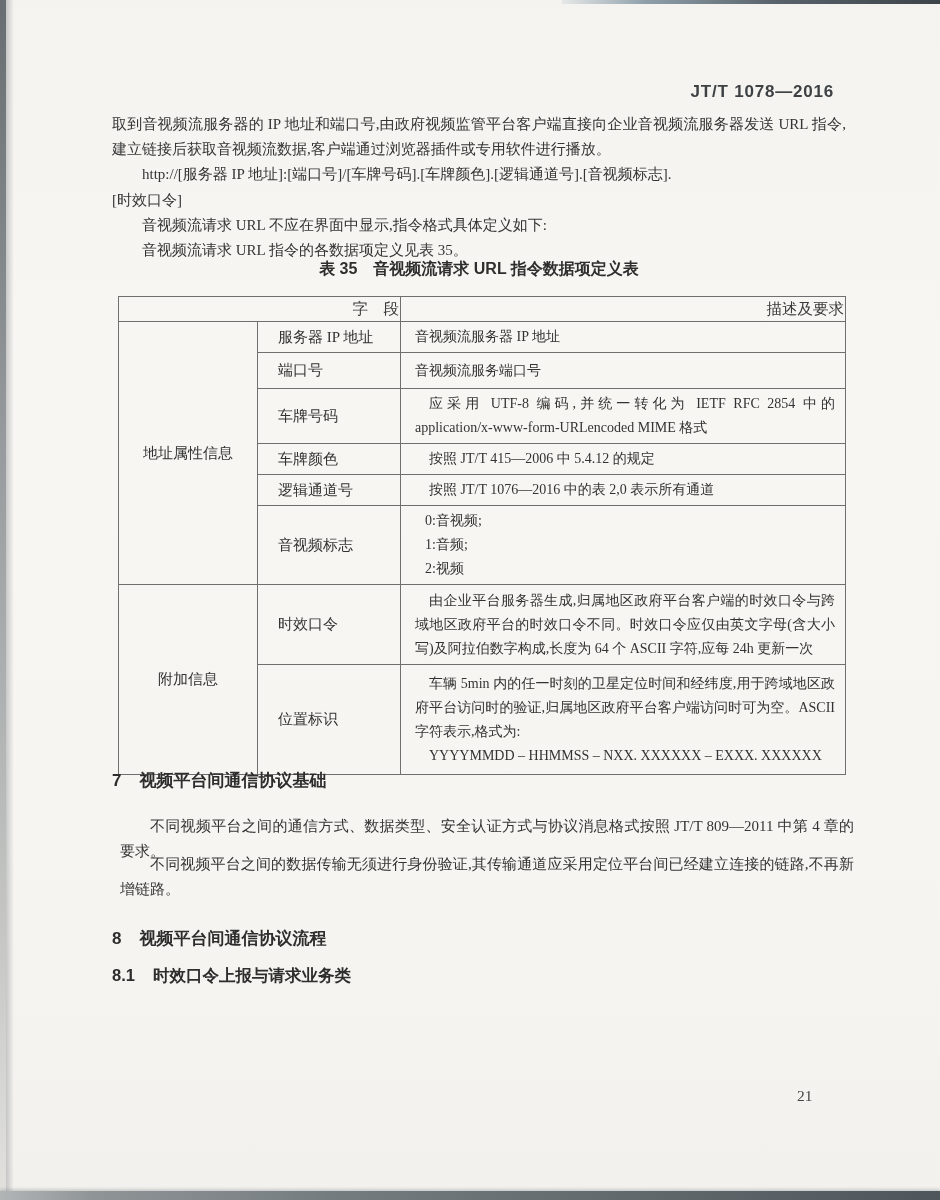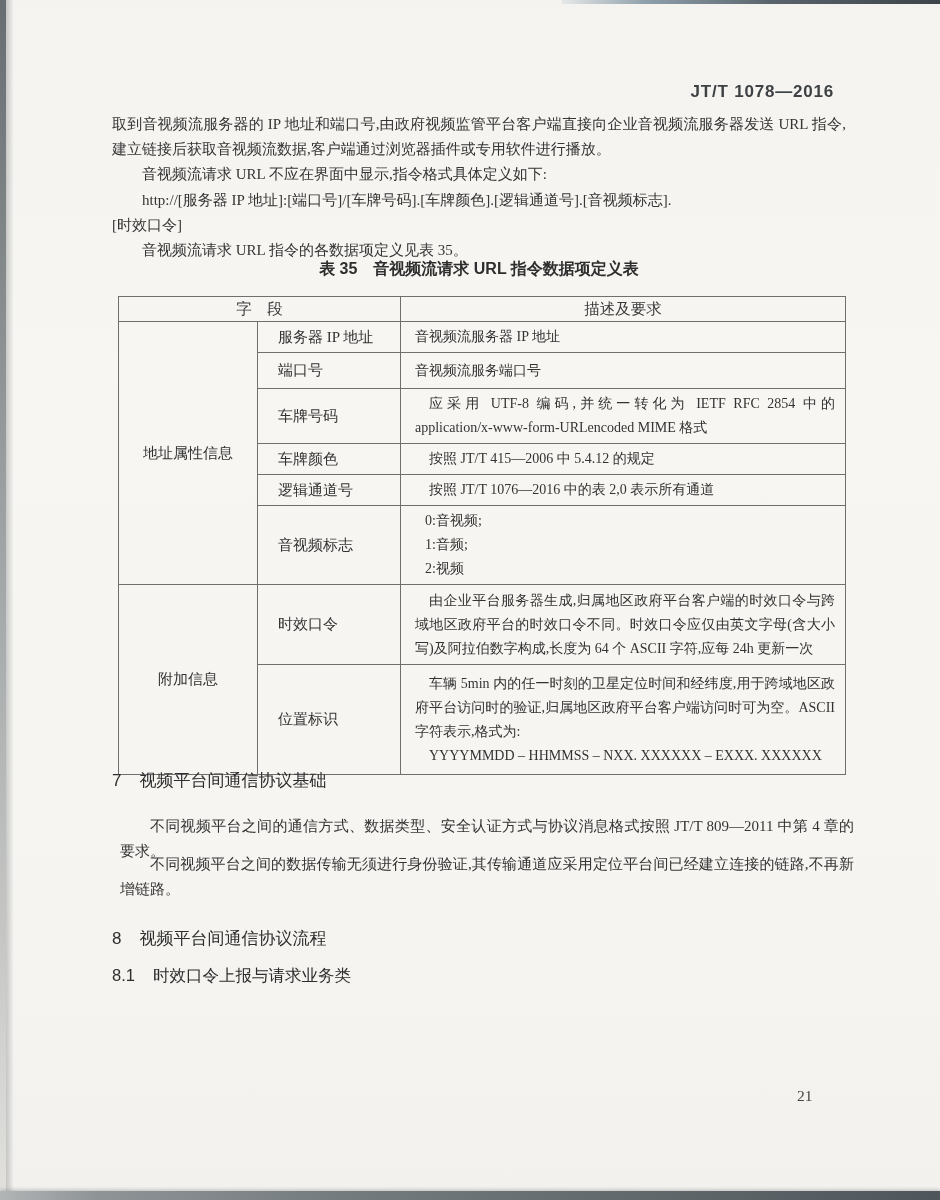--- a/index.html
+++ b/index.html
@@ -45,37 +45,37 @@
   .prewrap{white-space:pre-line;}
   
   .tbl-title{
     position:absolute;top:259px;left:112px;width:734px;text-align:center;
     font-family:Liberation Sans, sans-serif;
     font-weight:700;font-size:16px;color:#2e2e2e;
   }
   .tbl-wrap{position:absolute;top:296px;left:118px;width:727px;}
   table.t35{width:100%;border-collapse:collapse;table-layout:fixed;color:#333;}
   .t35 td{border:1px solid #6f6f6f;vertical-align:middle;}
-  .t35 .th{text-align:center;font-size:15.5px;color:#3a3a3a;}
+  .t35 .th{text-align:right;font-size:15.5px;color:#3a3a3a;}
   .t35 .group{text-align:center;font-size:15px;}
   .t35 .field{padding-left:20px;font-size:15px;}
   .t35 .desc{
     padding:3px 10px 3px 14px;line-height:24px;font-size:14px;
     text-align:justify;white-space:pre-line;
   }
   .t35 .desc.ind{text-indent:1em;}
   .t35 .desc.pad2{padding-left:24px;}
   tr.rh{height:25px} tr.r1{height:29px} tr.r2{height:36px} tr.r3{height:49px}
   tr.r4{height:26px} tr.r5{height:28px} tr.r6{height:74px} tr.r7{height:80px}
   tr.r8{height:110px}
   
   .sec-head{
     position:absolute;left:112px;
     font-family:"Liberation Sans","DejaVu Sans",sans-serif;
-    font-weight:400;font-size:17px;color:#2d2d2d;
+    font-weight:700;font-size:17px;color:#2d2d2d;
   }
   .sec-head.sub{font-size:16.5px;}
   .sec-head .num{margin-right:18px;}
   .para{
     position:absolute;left:112px;width:734px;margin:8px;
     font-size:15px;line-height:25.4px;text-align:justify;text-indent:2em;
   }
   .page-no{
     position:absolute;top:1087px;left:797px;
     font-size:15.5px;color:#444;
@@ -88,23 +88,23 @@
 
   <div class="left-edge-dark"></div>
   <div class="left-edge-fade"></div>
   <div class="top-edge-line"></div>
   <div class="bottom-edge-band"></div>
 
   <div class="std-no">JT/T 1078—2016</div>
 
   <div class="intro">
     <p>取到音视频流服务器的 IP 地址和端口号,由政府视频监管平台客户端直接向企业音视频流服务器发送 URL 指令,建立链接后获取音视频流数据,客户端通过浏览器插件或专用软件进行播放。</p>
-    <p class="indent">音视频流请求 URL 不应在界面中显示,指令格式具体定义如下:</p>
     <p class="indent prewrap">http://[服务器 IP 地址]:[端口号]/[车牌号码].[车牌颜色].[逻辑通道号].[音视频标志].
 [时效口令]</p>
+    <p class="indent">音视频流请求 URL 不应在界面中显示,指令格式具体定义如下:</p>
     <p class="indent">音视频流请求 URL 指令的各数据项定义见表 35。</p>
   </div>
 
   <div class="tbl-title">表 35　音视频流请求 URL 指令数据项定义表</div>
 
   <div class="tbl-wrap">
     <table class="t35">
       <colgroup>
           <col style="width:139px">
           <col style="width:143px">

